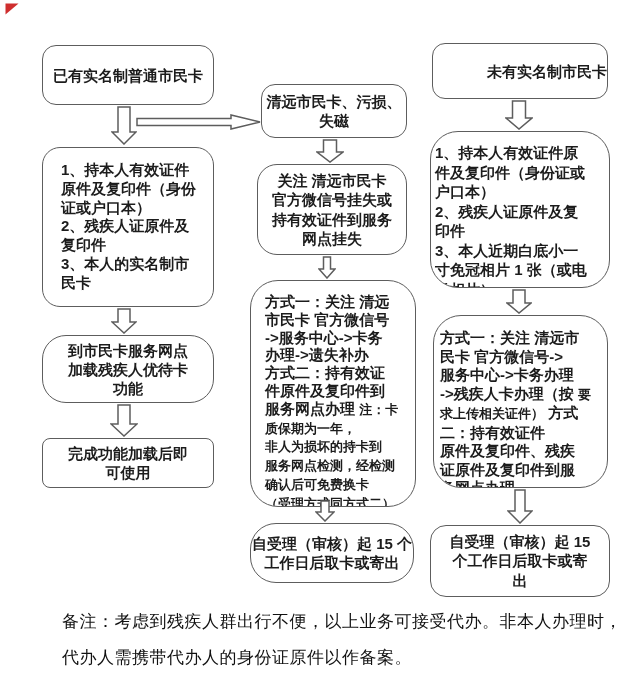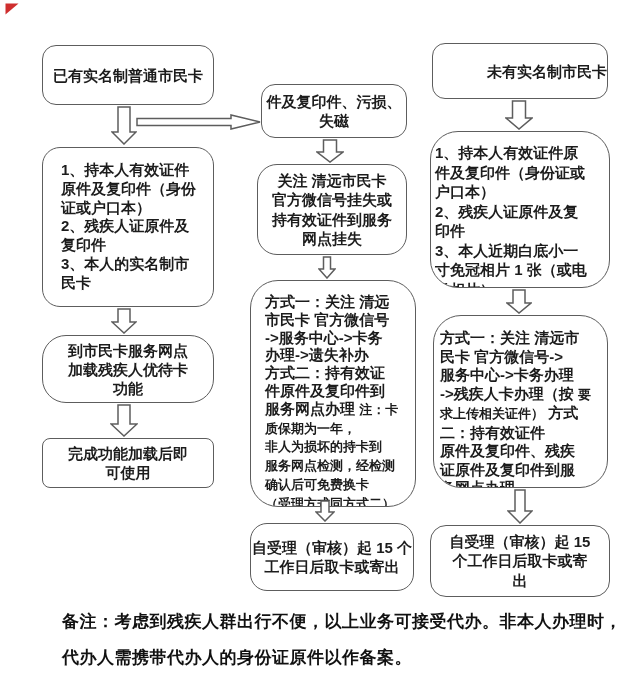--- a/index.html
+++ b/index.html
@@ -12,36 +12,36 @@
     border:1.6px solid #5d5d5d; font-size:15px; font-weight:600;
     line-height:19px;
   }
   .center { display:flex; align-items:center; justify-content:center; text-align:center; }
   .pre { white-space:pre-line; }
   .clip { overflow:hidden; }
   .arrow { position:absolute; }
   .arrow svg polygon { fill:#ffffff; stroke:#5d5d5d; stroke-width:1.5; stroke-linejoin:miter; }
   .note {
     position:absolute; left:62px; top:604px; width:560px;
-    font-size:17px; font-weight:700; line-height:36px; letter-spacing:0.5px;
+    font-size:17px; font-weight:400; line-height:36px; letter-spacing:0.5px;
     color:#111; white-space:pre-line;
   }
   .corner-mark { position:absolute; left:5px; top:1px; }
   .corner-mark svg polygon { fill:#cf2e2e; }
 
   
   .l1 { left:42px;  top:45px;  width:172px; height:60px;  border-radius:14px; }
   .l2 { left:42px;  top:147px; width:172px; height:160px; border-radius:18px; padding:13px 10px 0 18px; line-height:18.8px; }
   .l3 { left:42px;  top:335px; width:172px; height:68px;  border-radius:24px; }
   .l4 { left:42px;  top:438px; width:172px; height:50px;  border-radius:8px; }
   
   .m1 { left:261px; top:84px;  width:146px; height:54px;  border-radius:14px; }
   .m2 { left:257px; top:164px; width:150px; height:91px;  border-radius:20px; line-height:19.5px;text-align:center; }
   .m3 { left:250px; top:280px; width:166px; height:227px; border-radius:28px; padding:12px 8px 13px 14px; line-height:17.8px; }
-  .m4 { left:250px; top:523px; width:164px; height:68px;  border-radius:17px; line-height:19.5px; }
+  .m4 { left:250px; top:523px; width:164px; height:60px;  border-radius:26px; line-height:19.5px; }
   
   .r1 { left:432px; top:43px;  width:176px; height:56px;  border-radius:13px;justify-content:flex-end; }
   .r2 { left:430px; top:131px; width:180px; height:157px; border-radius:28px; padding:11px 8px 0 4px; line-height:19.5px; }
   .r3 { left:433px; top:315px; width:175px; height:173px; border-radius:28px; padding:13px 8px 0 6px; line-height:18.5px; }
   .r4 { left:430px; top:525px; width:180px; height:72px;  border-radius:16px; line-height:19.5px; }
 
   .small { font-size:13px; }
 </style>
 </head>
 <body>
@@ -70,21 +70,21 @@
     <span class="pre">到市民卡服务网点
 加载残疾人优待卡
 功能</span>
   </div>
   <div class="box l4 center">
     <span class="pre">完成功能加载后即
 可使用</span>
   </div>
 
   <div class="box m1 center">
-    <span class="pre">件及复印件、污损、
+    <span class="pre">清远市民卡、污损、
 失磁</span>
   </div>
   <div class="box m2 center">
     <span class="pre">关注 清远市民卡
 官方微信号挂失或
 持有效证件到服务
 网点挂失</span>
   </div>
   <div class="box m3 clip">
     <span class="pre">方式一：关注 清远

